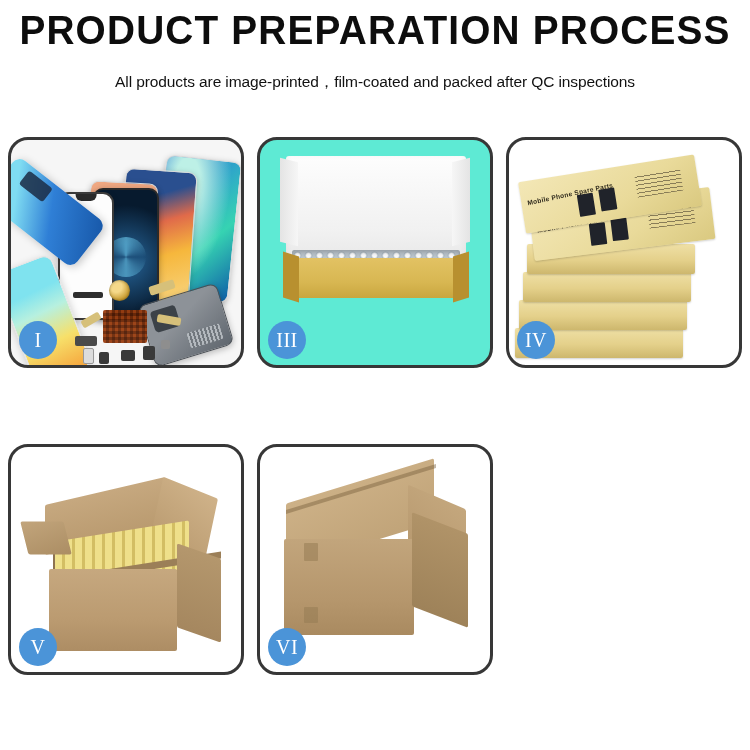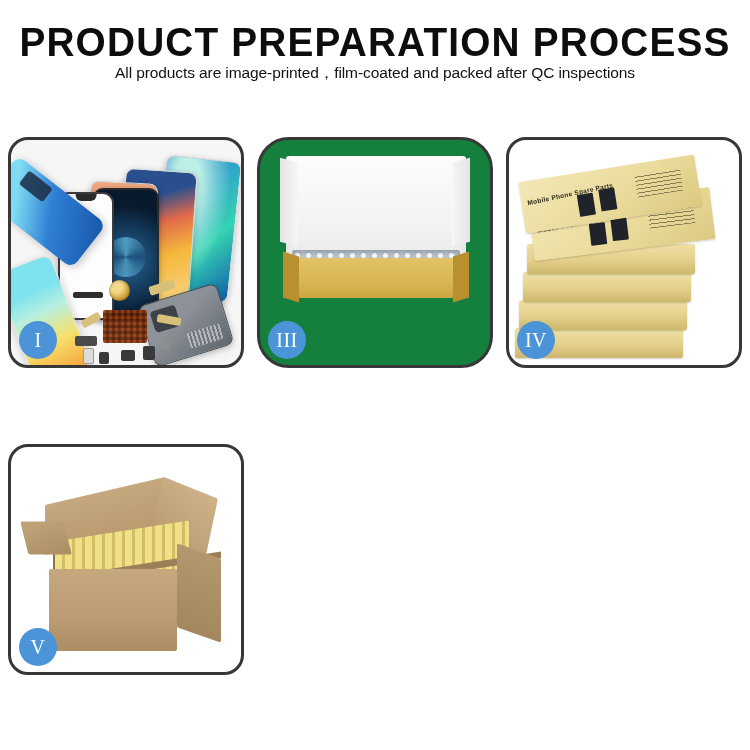--- a/index.html
+++ b/index.html
@@ -4,30 +4,30 @@
 <style>
   html,body{margin:0;padding:0;}
   body{
     width:750px;height:750px;background:#ffffff;
     font-family:"Liberation Sans",sans-serif;
     overflow:hidden;position:relative;
   }
   .page{width:750px;height:750px;position:relative;}
 
   
-  .header{text-align:center;padding-top:22px;}
+  .header{text-align:center;padding-top:10px;}
   .title{
     font-family:"Liberation Sans Narrow","Liberation Sans",sans-serif;
     font-size:40px;font-weight:700;color:#0d0d0d;
     letter-spacing:1.2px;line-height:1;
     transform:scaleX(0.97);transform-origin:center;
     white-space:nowrap;
   }
   .subtitle{
-    font-size:15.5px;color:#111;margin-top:1px;
+    font-size:15.5px;color:#111;margin-top:22px;
     letter-spacing:-0.1px;white-space:nowrap;
   }
 
   
   .grid{
     position:absolute;top:137px;left:8px;
     width:734px;
     display:grid;
     grid-template-columns:repeat(3,236px);
     grid-template-rows:repeat(2,231px);
@@ -172,21 +172,21 @@
       radial-gradient(circle at 50% 50%,rgba(255,255,255,.8) 0 20%,rgba(175,186,195,.6) 40%,transparent 56%);
     background-size:16px 16px;
     background-position:8px 8px;
   }
   .wrapsheet::after{
     content:"";position:absolute;left:0;top:46%;width:100%;height:5px;
     background:rgba(255,255,255,.75);
   }
 
   
-  .p3{background:#15803d;border-radius:32px;}
+  .p3{background:#5eead4;}
   .lid{
     position:absolute;left:26px;top:16px;width:180px;height:108px;
     background:linear-gradient(180deg,#fdfdfd 0%,#f1f1f1 70%,#e7e7e7 100%);
     border-radius:3px 3px 0 0;
     box-shadow:inset 0 -2px 6px rgba(0,0,0,.06);
   }
   .lid-flapL{
     position:absolute;left:20px;top:20px;width:18px;height:84px;
     background:linear-gradient(90deg,#e4e4e4,#f6f6f6);
     transform:skewY(14deg);
@@ -400,15 +400,27 @@
         <div class="ctn-inner"></div>
         <div class="ybars"></div>
         <div class="ctn-flapLeft"></div>
         <div class="ctn-lip"></div>
         <div class="ctn-front"></div>
         <div class="ctn-side"></div>
       </div>
       <div class="badge">V</div>
     </div>
 
+    <div class="panel p6">
+      <div class="stage">
+        <div class="s-top"></div>
+        <div class="s-topR"></div>
+        <div class="s-seam"></div>
+        <div class="s-front"></div>
+        <div class="s-side"></div>
+        <div class="s-tape tp1"></div>
+        <div class="s-tape tp2"></div>
+      </div>
+      <div class="badge">VI</div>
+    </div>
 
   </div>
 </div>
 
 </body></html>

